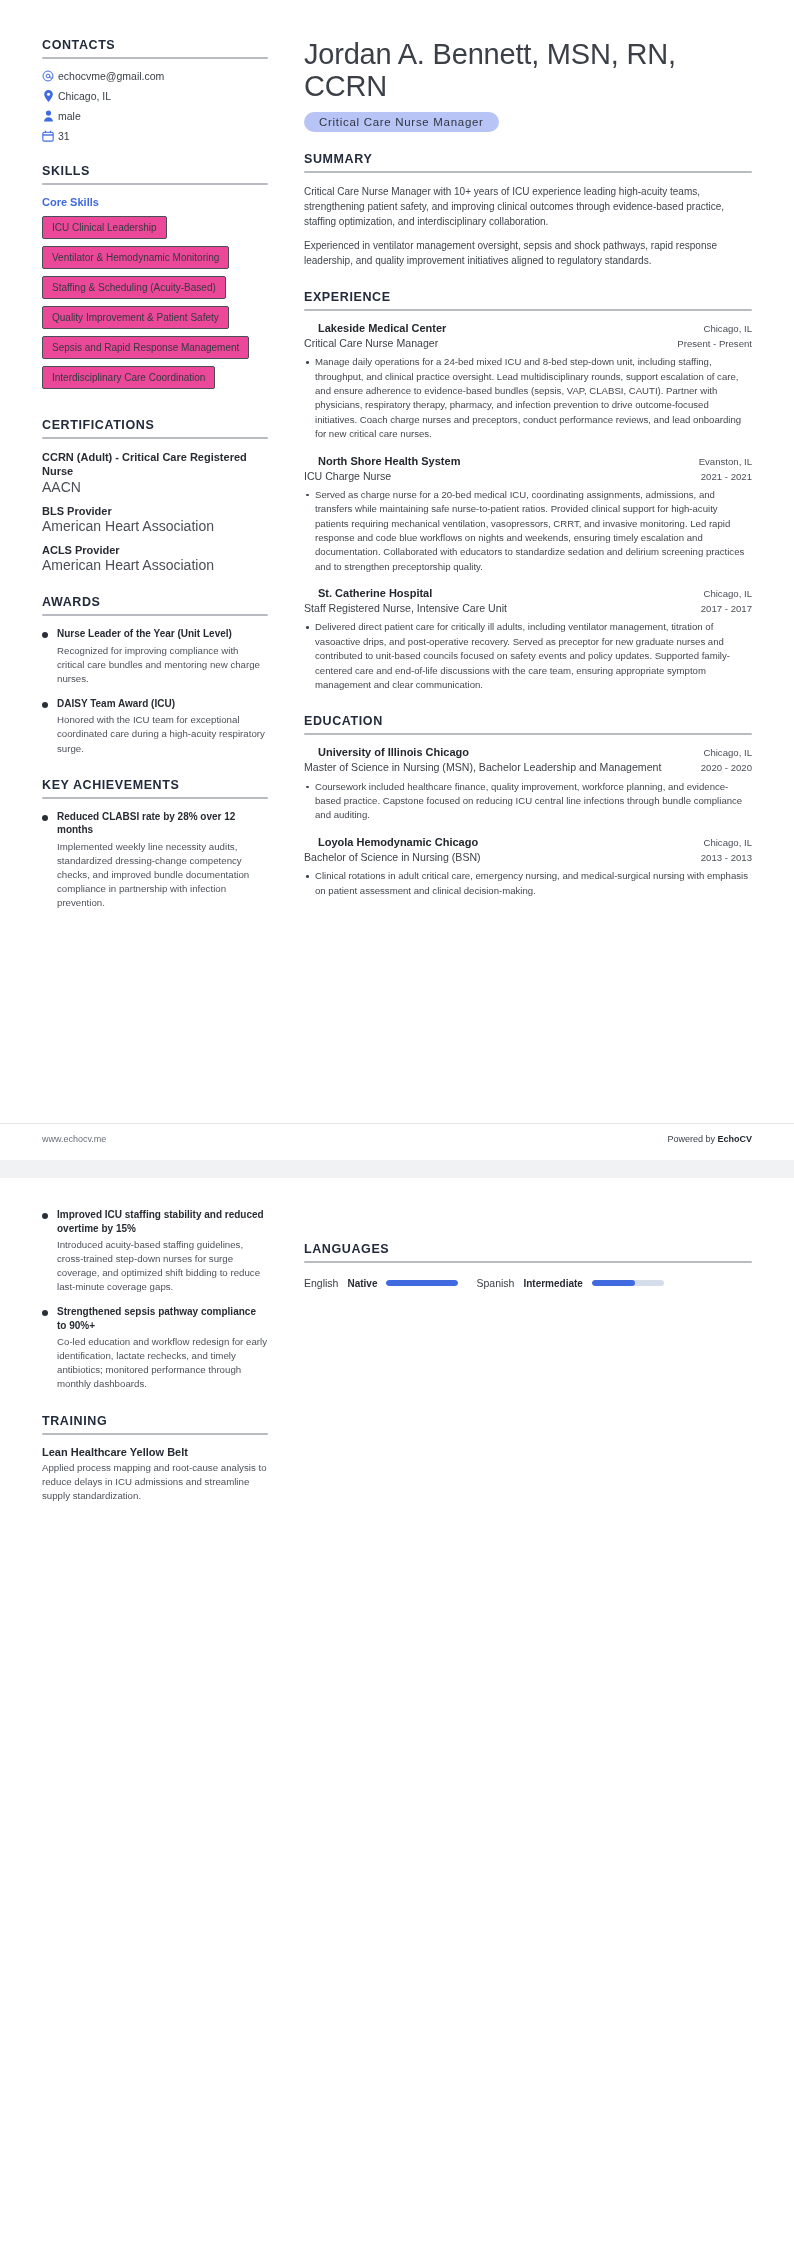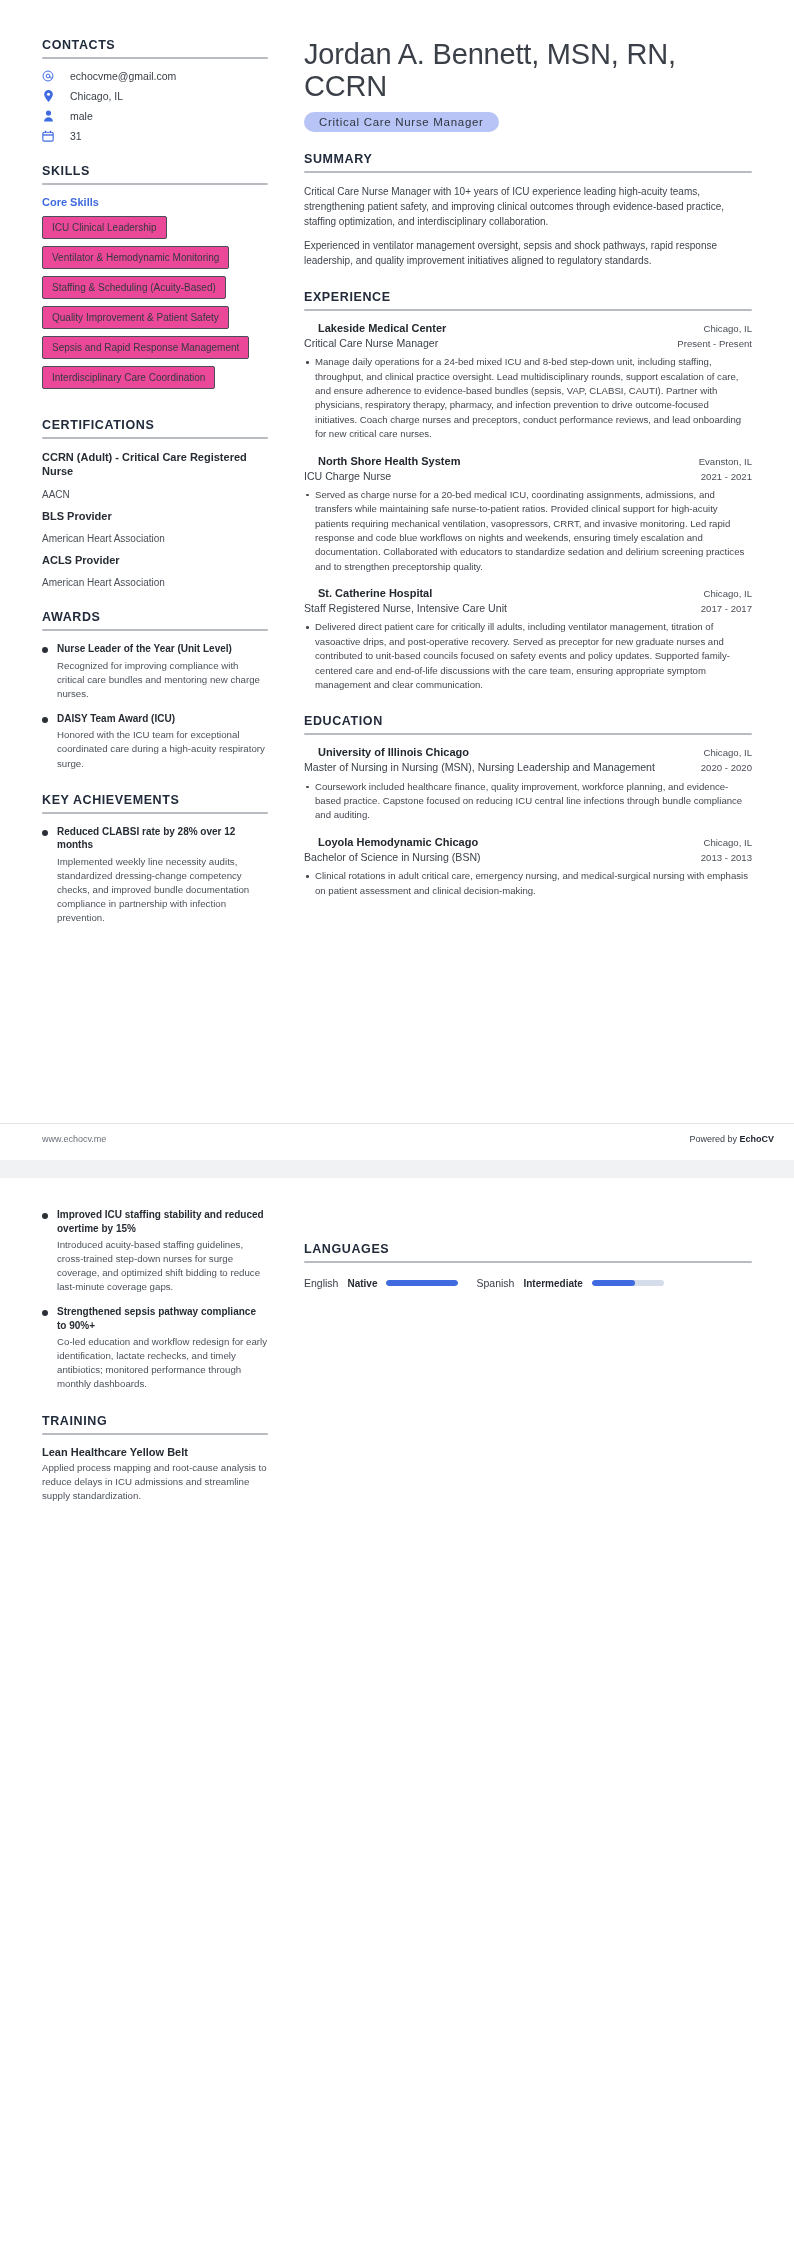--- a/index.html
+++ b/index.html
@@ -45,21 +45,21 @@
     background: #b8bcc2;
     margin-bottom: 11px;
     border-radius: 1px;
   }
   .sec { margin-bottom: 22px; }
 
   
   .contact-row {
     display: flex;
     align-items: center;
-    gap: 16px;
+    gap: 4px;
     margin-bottom: 8px;
     font-size: 10.5px;
     color: #3a4049;
   }
   .cicon {
     width: 12px; height: 12px;
     flex: 0 0 12px;
     display: inline-flex;
     align-items: center;
     justify-content: center;
@@ -82,21 +82,21 @@
     font-size: 10px;
     color: #35393f;
     margin-bottom: 7px;
     line-height: 1.1;
     background: #ec4899;
   }
 
   
   .cert { margin-bottom: 9px; }
   .cert-name { font-size: 11px; font-weight: bold; color: #272c34; line-height: 1.3; }
-  .cert-org { font-size: 10px; color: #4a4f57; margin-top: 10px; }
+  .cert-org { font-size: 14px; color: #4a4f57; margin-top: 0; }
 
   
   .bullet-item {
     display: flex;
     gap: 9px;
     margin-bottom: 11px;
   }
   .bdot {
     flex: 0 0 6px;
     width: 6px; height: 6px;
@@ -186,21 +186,21 @@
     overflow: hidden;
     position: relative;
   }
   .lang-fill { position:absolute; left:0; top:0; bottom:0; background: #3f6ae0; border-radius:3px; }
 
   
   .footer {
     display: flex;
     justify-content: space-between;
     align-items: center;
-    padding: 10px 20px 16px 42px;
+    padding: 10px 42px 16px 42px;
     border-top: 1px solid #e2e5e9;
     margin: 0 0 0 0;
   }
   .footer-left { font-size: 9px; color: #6a7079; }
   .footer-right { font-size: 9px; color: #3a4049; }
   .footer-right b { color: #1d232c; }
   .pagebreak { height: 18px; background: #f1f2f4; }
 </style>
 </head>
 <body>
@@ -389,21 +389,21 @@
       <div class="sec">
         <div class="sec-title">EDUCATION</div>
         <div class="sec-rule"></div>
 
         <div class="entry">
           <div class="entry-head">
             <span class="entry-org">University of Illinois Chicago</span>
             <span class="entry-loc">Chicago, IL</span>
           </div>
           <div class="entry-sub">
-            <span class="entry-role">Master of Nursing in Nursing (MSN), Nursing Leadership and Management</span>
+            <span class="entry-role">Master of Science in Nursing (MSN), Bachelor Leadership and Management</span>
             <span class="entry-date">2020 - 2020</span>
           </div>
           <ul class="xbullets">
             <li>Coursework included healthcare finance, quality improvement, workforce planning, and evidence-based practice. Capstone focused on reducing ICU central line infections through bundle compliance and auditing.</li>
           </ul>
         </div>
 
         <div class="entry">
           <div class="entry-head">
             <span class="entry-org">Loyola Hemodynamic Chicago</span>

